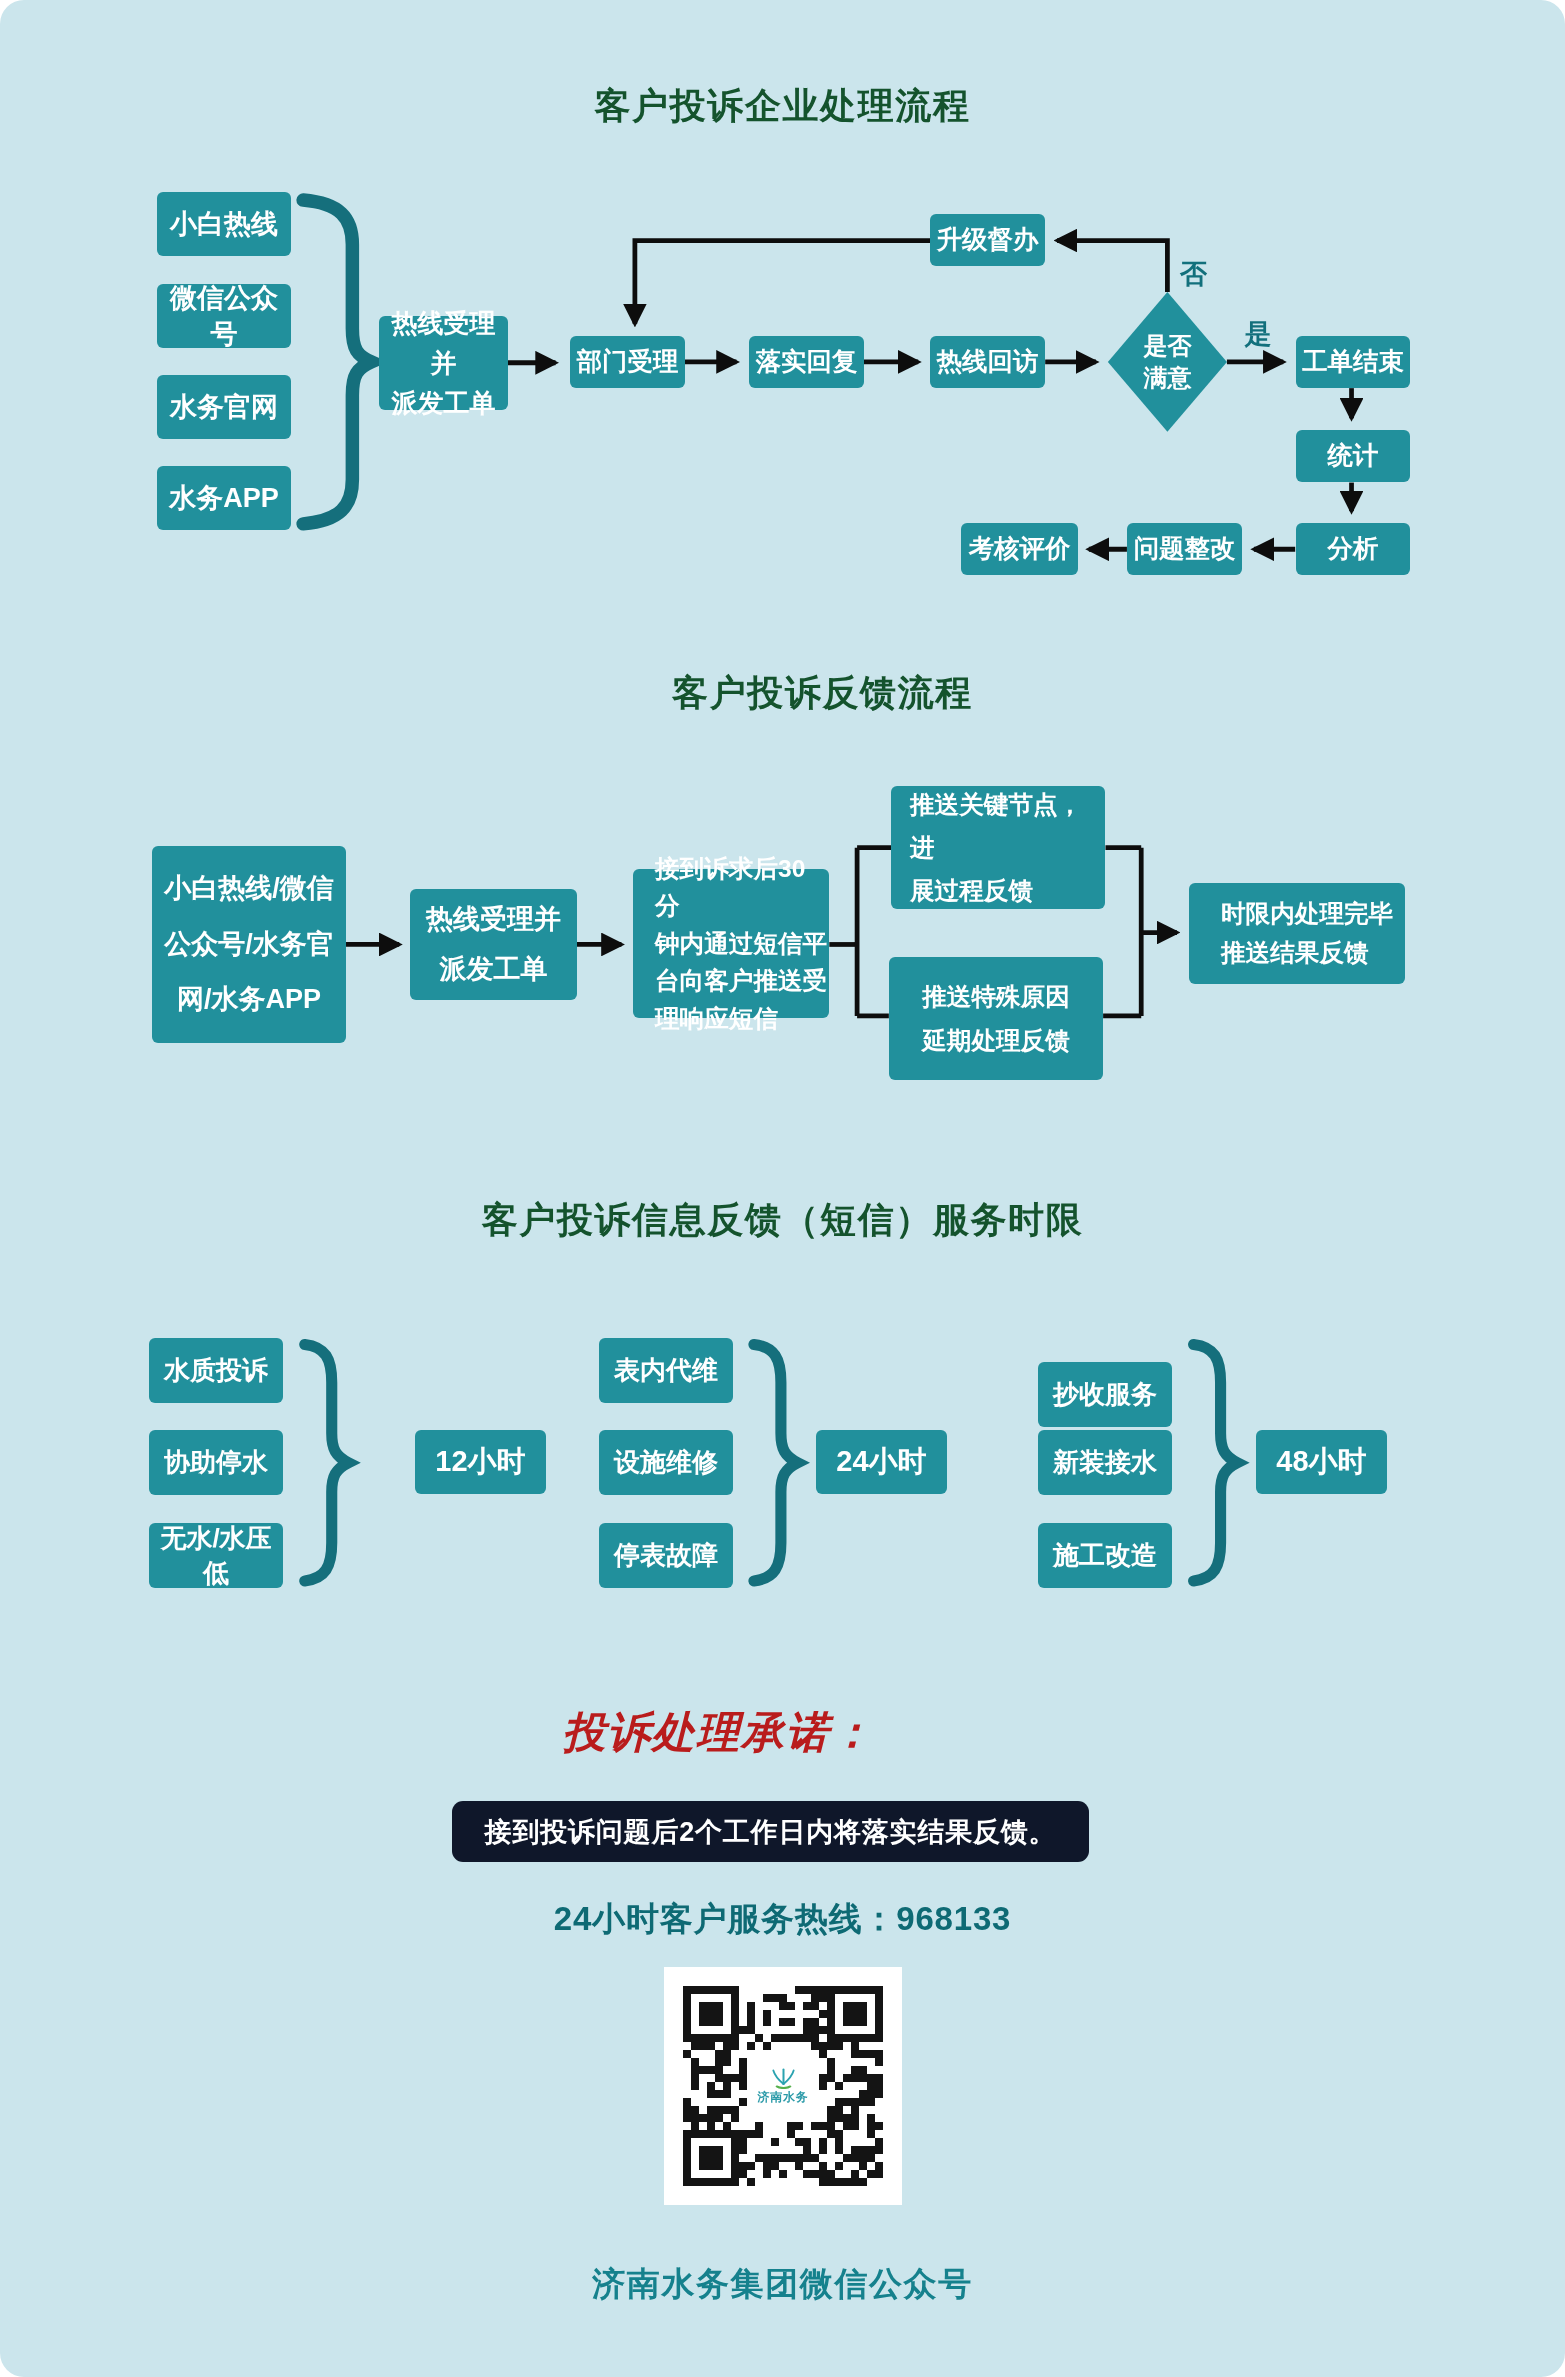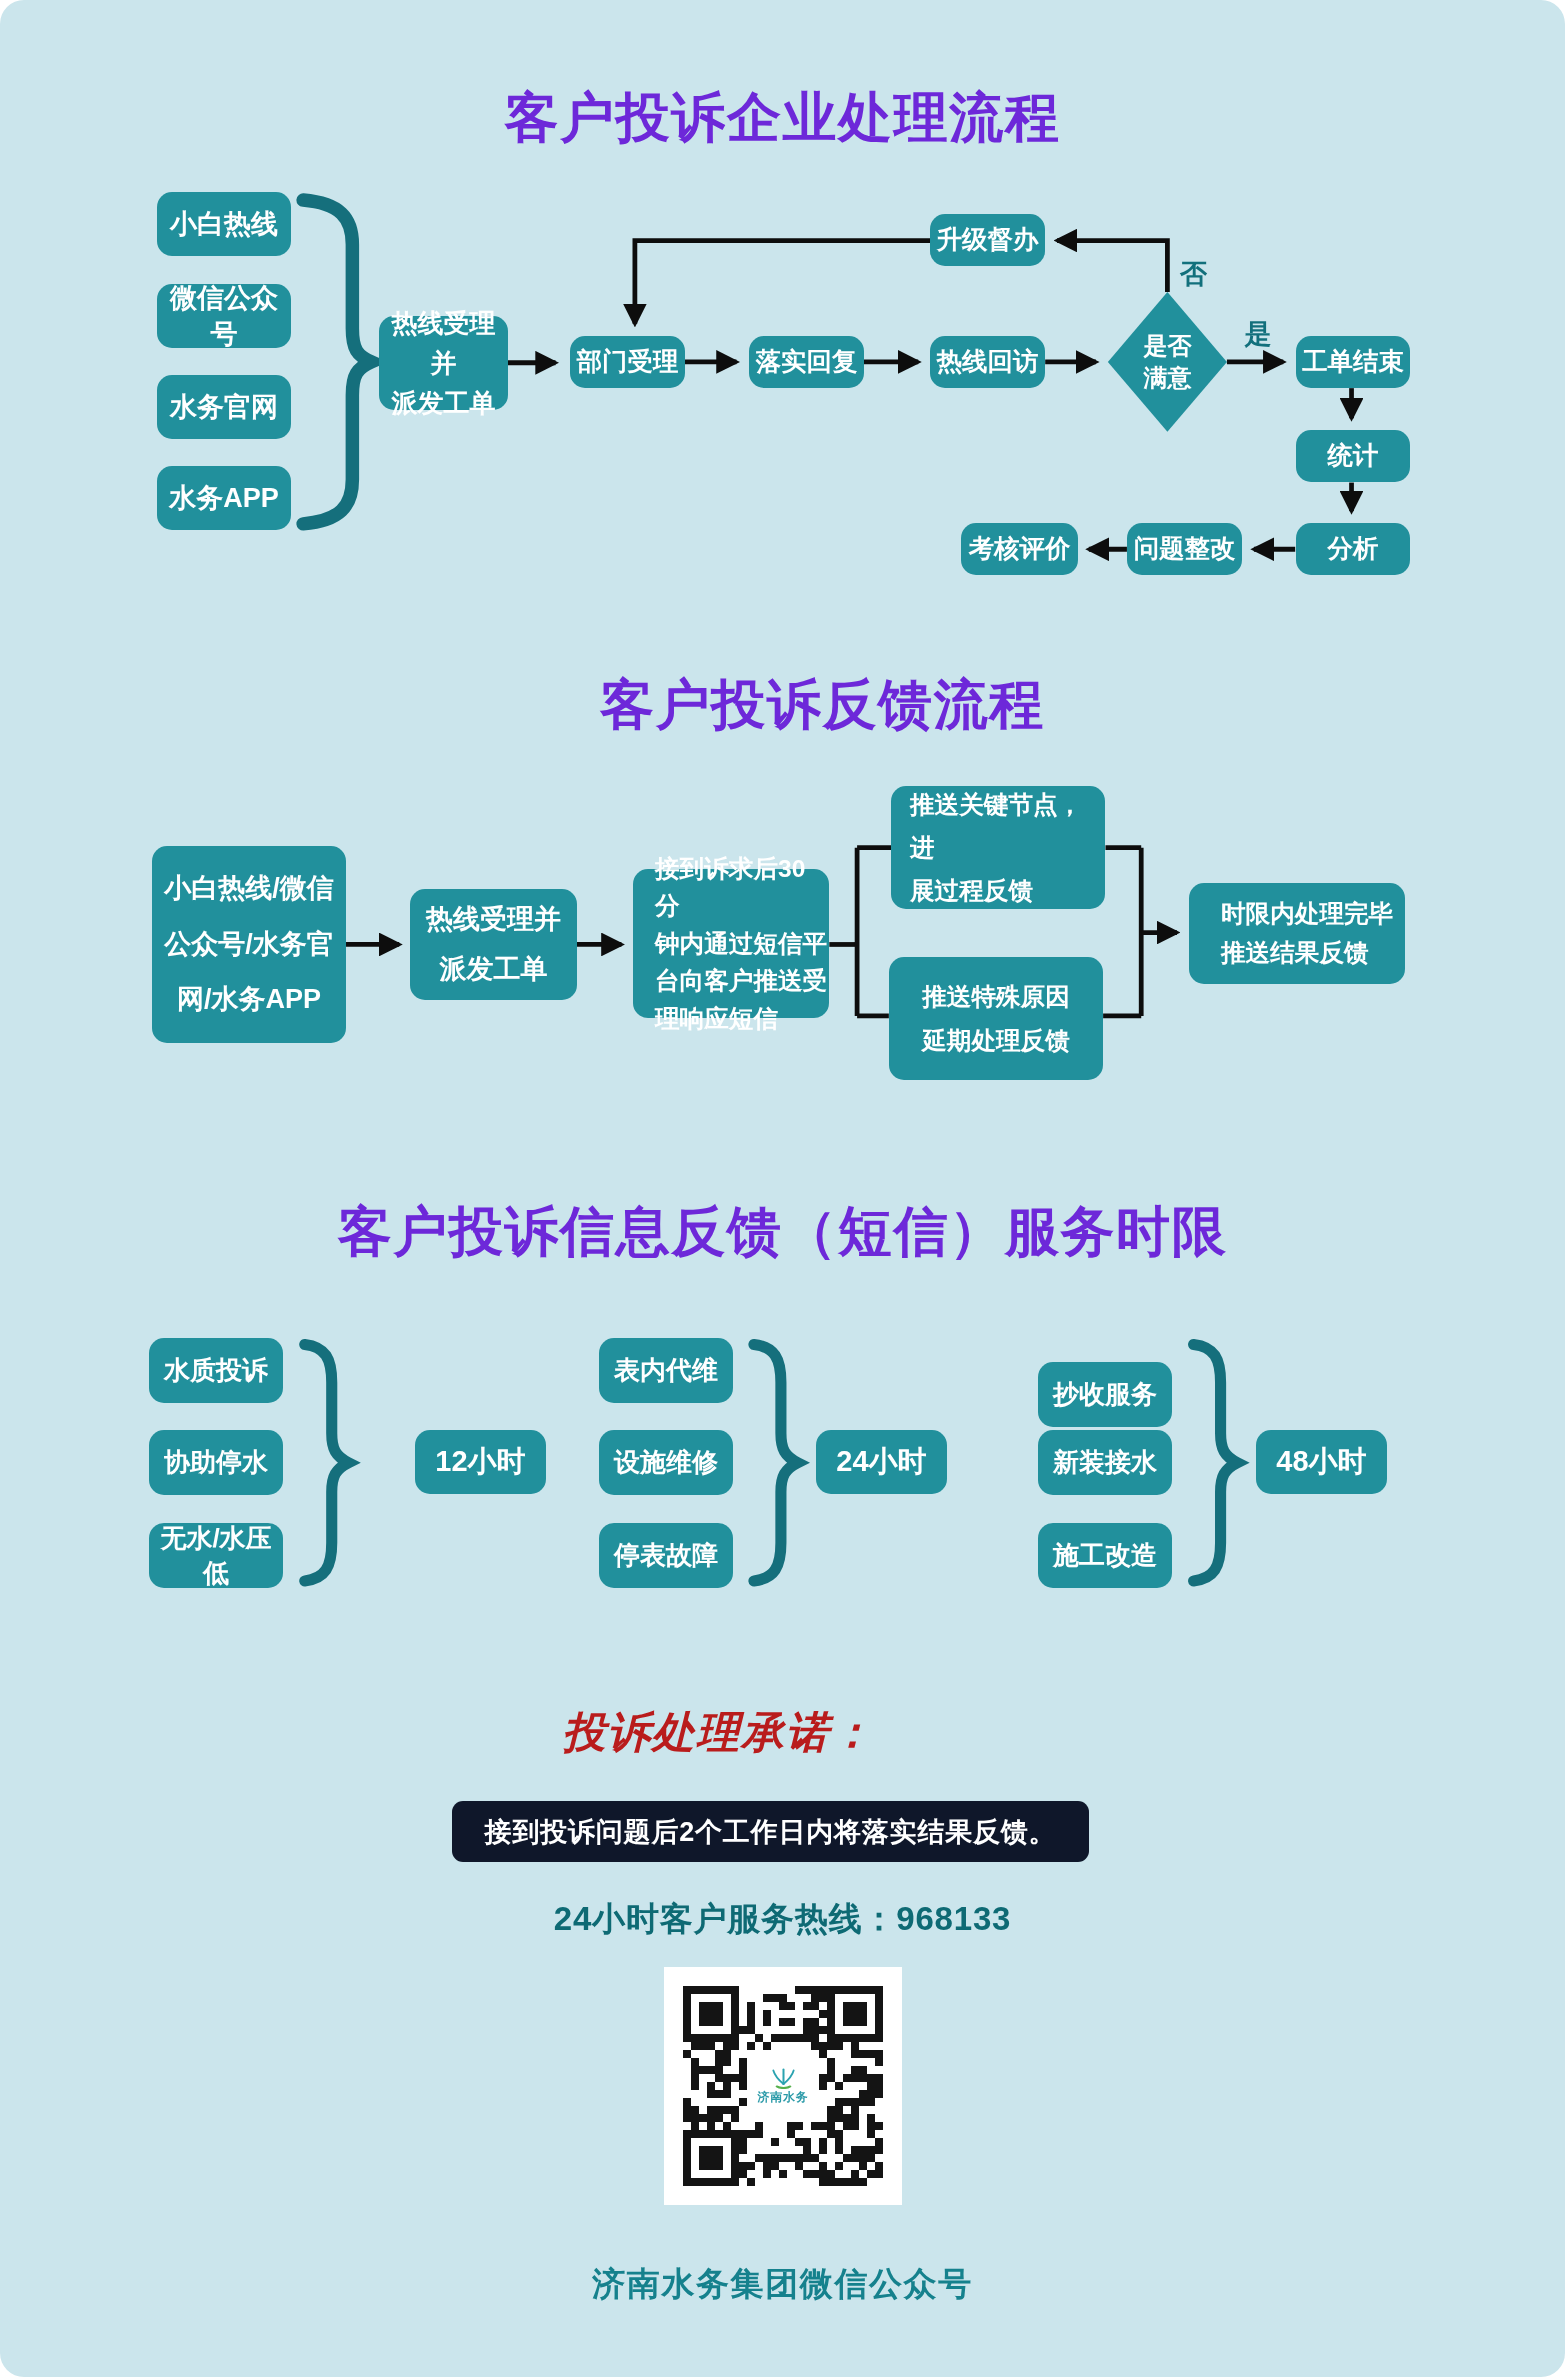--- a/index.html
+++ b/index.html
@@ -1,23 +1,23 @@
 <!DOCTYPE html>
 <html style="font-size:12.7px"><head>
 <meta charset="utf-8">
 <style>
   html,body{margin:0;padding:0;background:#ffffff;}
   body{font-family:"Liberation Sans","DejaVu Sans",sans-serif;}
   #poster{position:relative;width:1565px;height:2377px;margin:0 auto;
           background:#cbe5ec;border-radius:24px;overflow:hidden;}
   .abs{position:absolute;box-sizing:border-box;}
   .title{position:absolute;left:0;width:100%;text-align:center;
-         color:#6d28d9;font-weight:bold;font-size:54px;letter-spacing:1.6px;z-index:3;}
+         color:#14532d;font-weight:bold;font-size:36px;letter-spacing:1.6px;z-index:3;}
   .node{position:absolute;box-sizing:border-box;background:#21909c;color:#ffffff;
-        border-radius:15px;display:flex;align-items:center;justify-content:center;
+        border-radius:6px;display:flex;align-items:center;justify-content:center;
         text-align:center;font-weight:bold;white-space:pre-line;z-index:3;}
   .node.left-align{justify-content:flex-start;text-align:left;}
   .lbl{position:absolute;color:#12707c;font-weight:bold;font-size:27px;z-index:3;}
   #connectors{position:absolute;left:0;top:0;z-index:2;pointer-events:none;}
   .dtext{position:absolute;color:#fff;font-weight:bold;text-align:center;
          white-space:pre-line;display:flex;align-items:center;justify-content:center;z-index:4;}
   .banner{position:absolute;background:#0f172a;color:#fff;border-radius:11px;
           display:flex;align-items:center;justify-content:center;font-weight:bold;z-index:3;}
   .centerline{position:absolute;left:0;width:100%;text-align:center;z-index:3;}
   .qr-box{position:absolute;background:#ffffff;z-index:3;display:flex;

